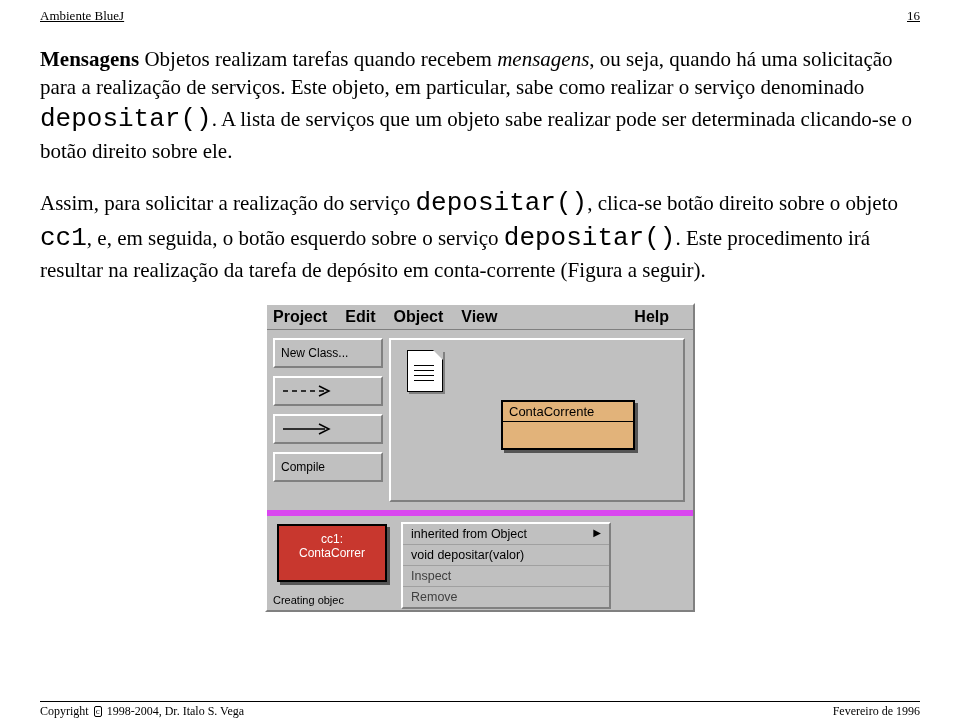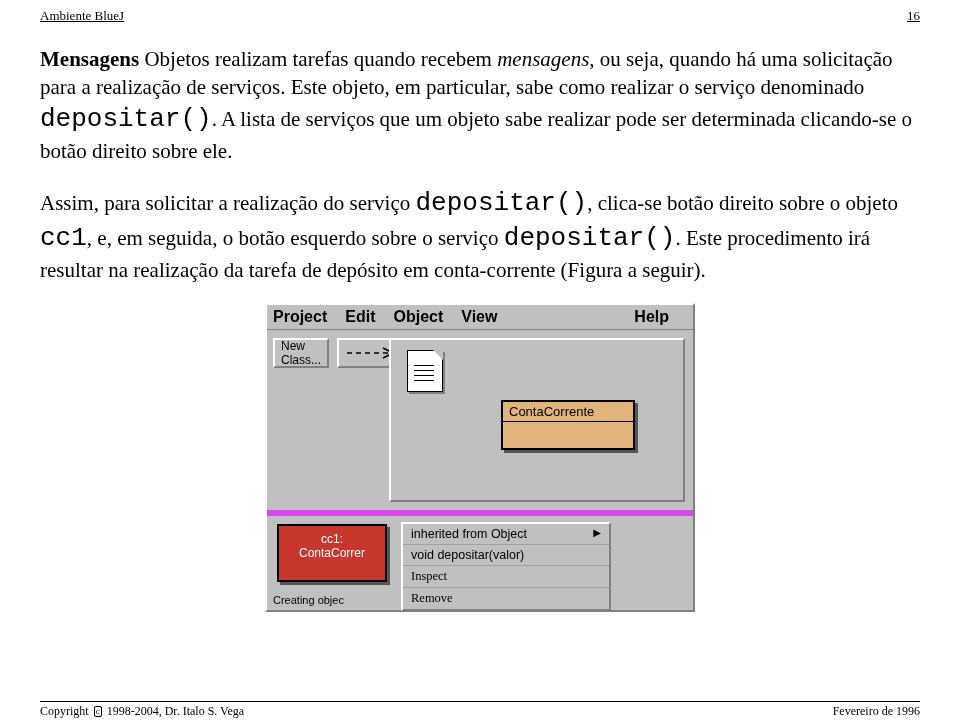--- a/index.html
+++ b/index.html
@@ -64,21 +64,21 @@
   .bj-menubar .spacer { flex: 1; }
   .bj-menubar span { margin-right: 18px; }
   .bj-body {
     display: flex;
     border-top: 1px solid #808080;
   }
   .bj-left {
     width: 110px;
     padding: 8px 6px;
     display: flex;
-    flex-direction: row;
+    flex-direction: column;
     gap: 8px;
   }
   .bj-btn {
     background: #c0c0c0;
     border: 2px solid #808080;
     border-top-color: #fff;
     border-left-color: #fff;
     font-family: Arial, sans-serif;
     font-size: 12px;
     padding: 3px 6px;
@@ -170,21 +170,21 @@
     font-family: Arial, sans-serif;
     font-size:12.5px;
   }
   .bj-context .row {
     padding:3px 8px;
     border-bottom:1px solid #a0a0a0;
     display:flex; justify-content:space-between;
     color:#000;
   }
   .bj-context .row:last-child { border-bottom:none;}
-  .bj-context .row.red { color:#000000;font-family:Liberation Serif, serif; }
+  .bj-context .row.red { color:#404040; }
   .bj-context .row .tri {
     font-size:10px;
   }
   
   .footer {
     position: absolute;
     left: 40px; right: 40px; bottom: 8px;
     border-top: 1px solid #000;
     font-size: 12px;
     display: flex;

